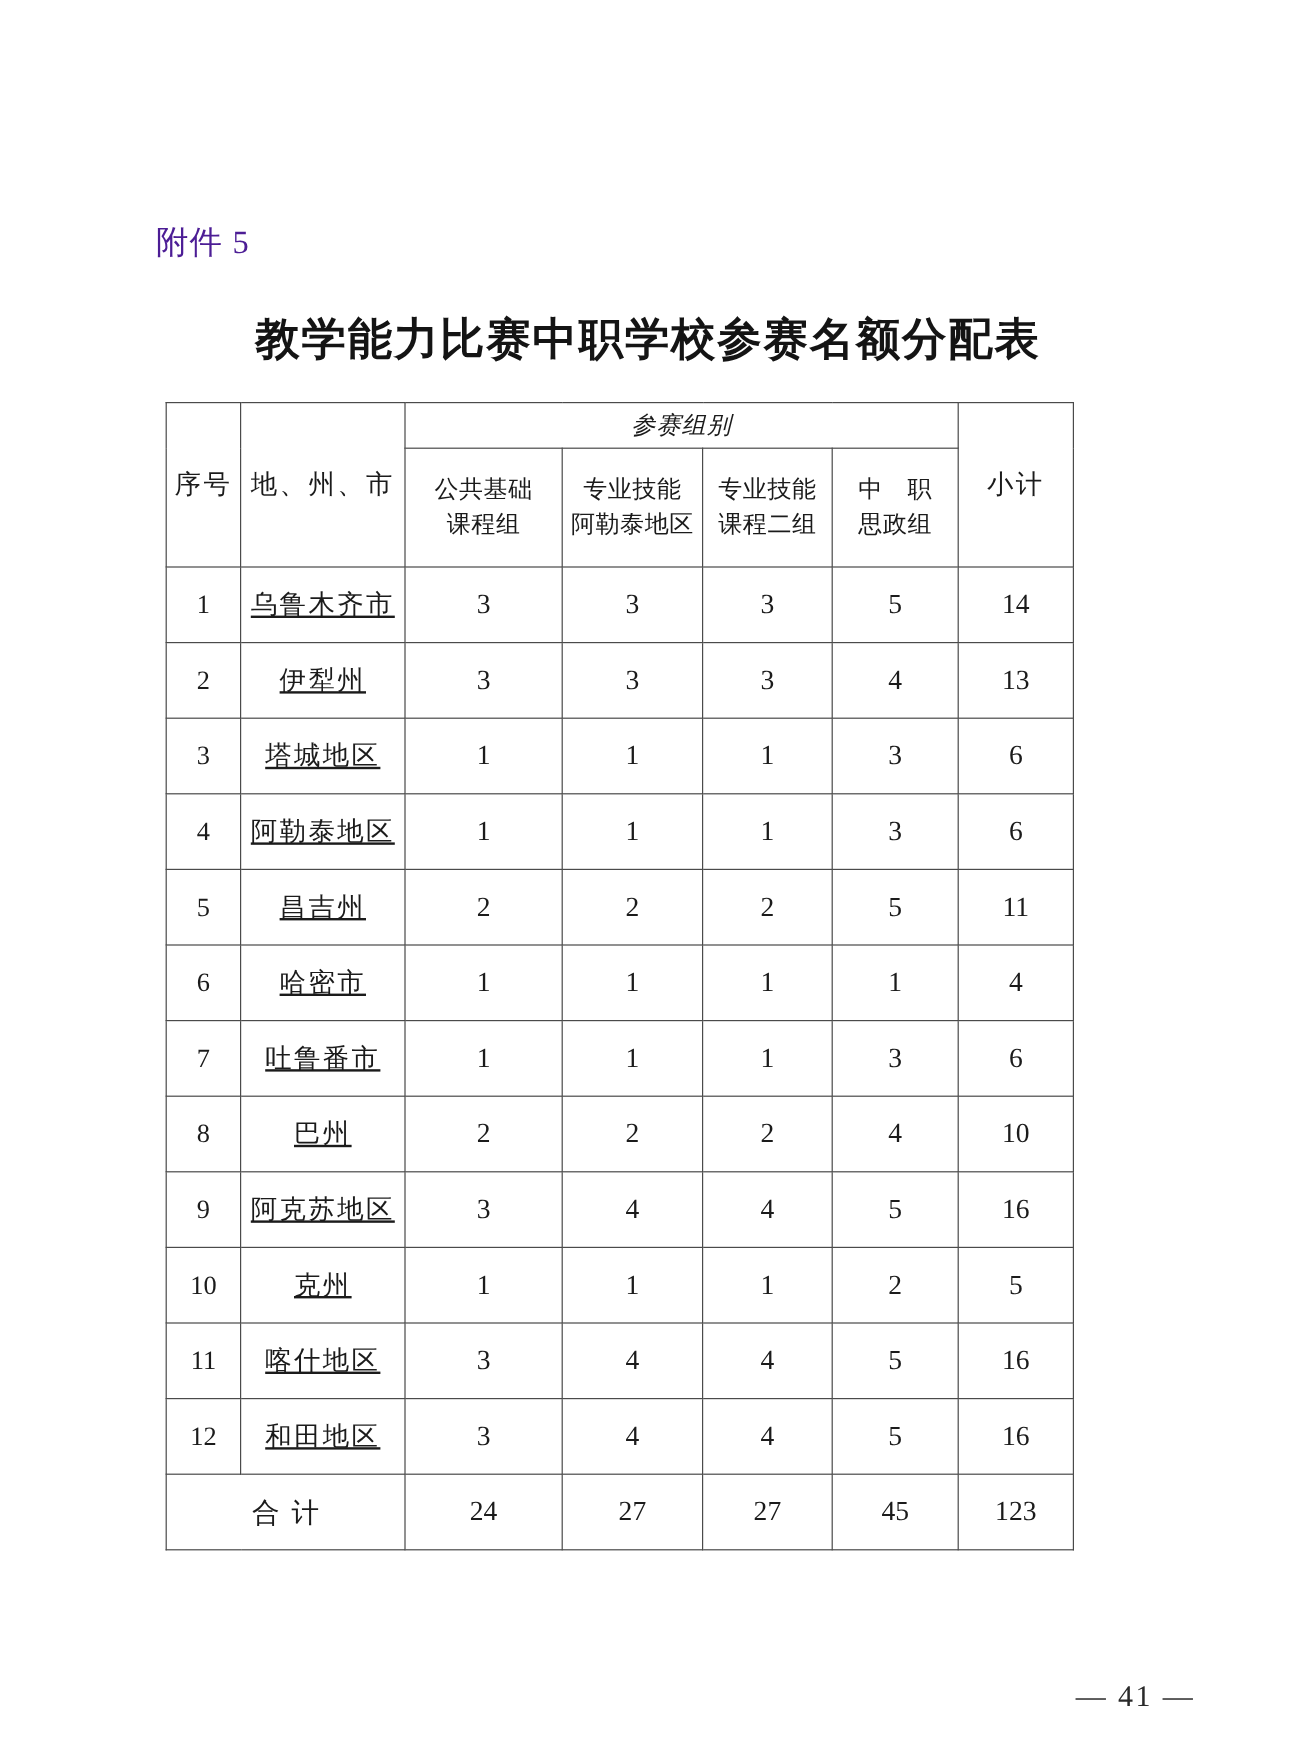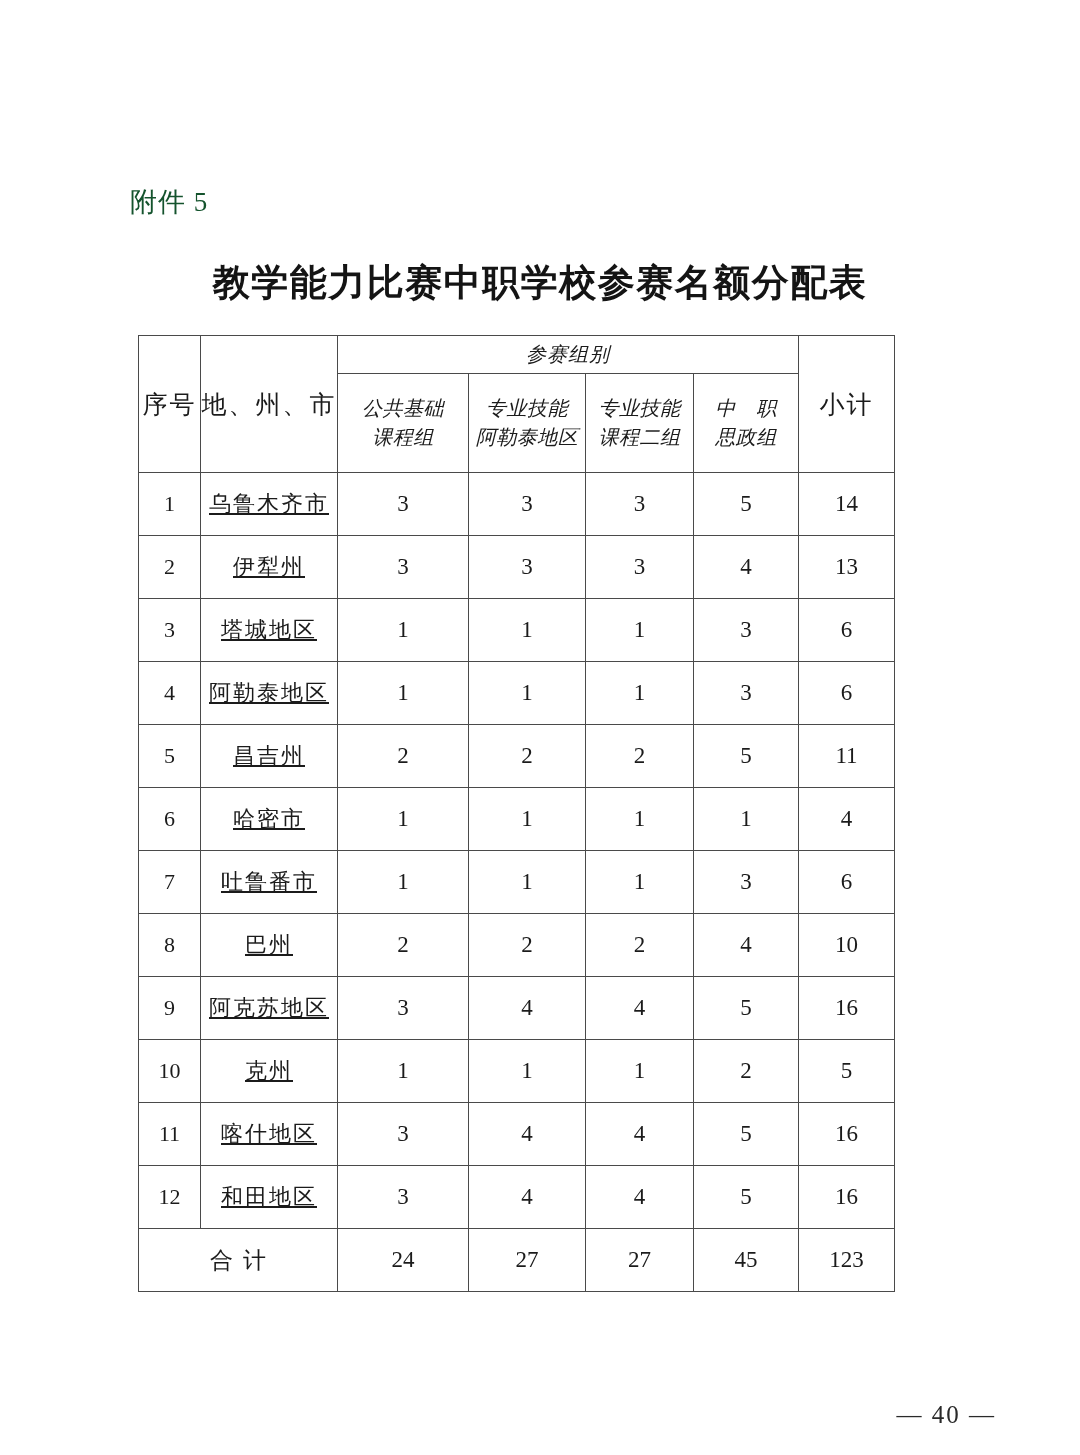--- a/index.html
+++ b/index.html
@@ -22,21 +22,21 @@
   }
 
   
   .attachment-label {
     position: absolute;
     left: 130px;
     top: 186px;
     font-size: 27px;
     line-height: 1.25;
     letter-spacing: 1px;
-    color: #14532d;
+    color: #4c1d95;
     white-space: nowrap;
   }
 
   
   .doc-title {
     position: absolute;
     left: 0;
     right: 0;
     top: 258px;
     text-align: center;
@@ -82,30 +82,29 @@
 
   .hdr-group-title {
     height: 37px;
     font-size: 20px;
     letter-spacing: 1px;
     font-style: italic;
   }
 
   .hdr-tall {
     height: 135px;
-    font-size: 25px;
+    font-size: 22px;
     letter-spacing: 2px;
   }
 
   .hdr-sub {
     height: 98px;
     font-size: 20px;
     line-height: 1.45;
     letter-spacing: 0.5px;
-    font-style: italic;
   }
 
   .hdr-sub .ln { display: block; }
 
   tbody tr.data-row td {
     height: 62px;
     font-size: 22px;
   }
 
   tbody tr.data-row td.region {
@@ -300,15 +299,15 @@
           <td>24</td>
           <td>27</td>
           <td>27</td>
           <td>45</td>
           <td>123</td>
         </tr>
       </tbody>
     </table>
   </div>
 
-  <div class="page-number">— 40 —</div>
+  <div class="page-number">— 41 —</div>
 
 </div>
 
 </body></html>

